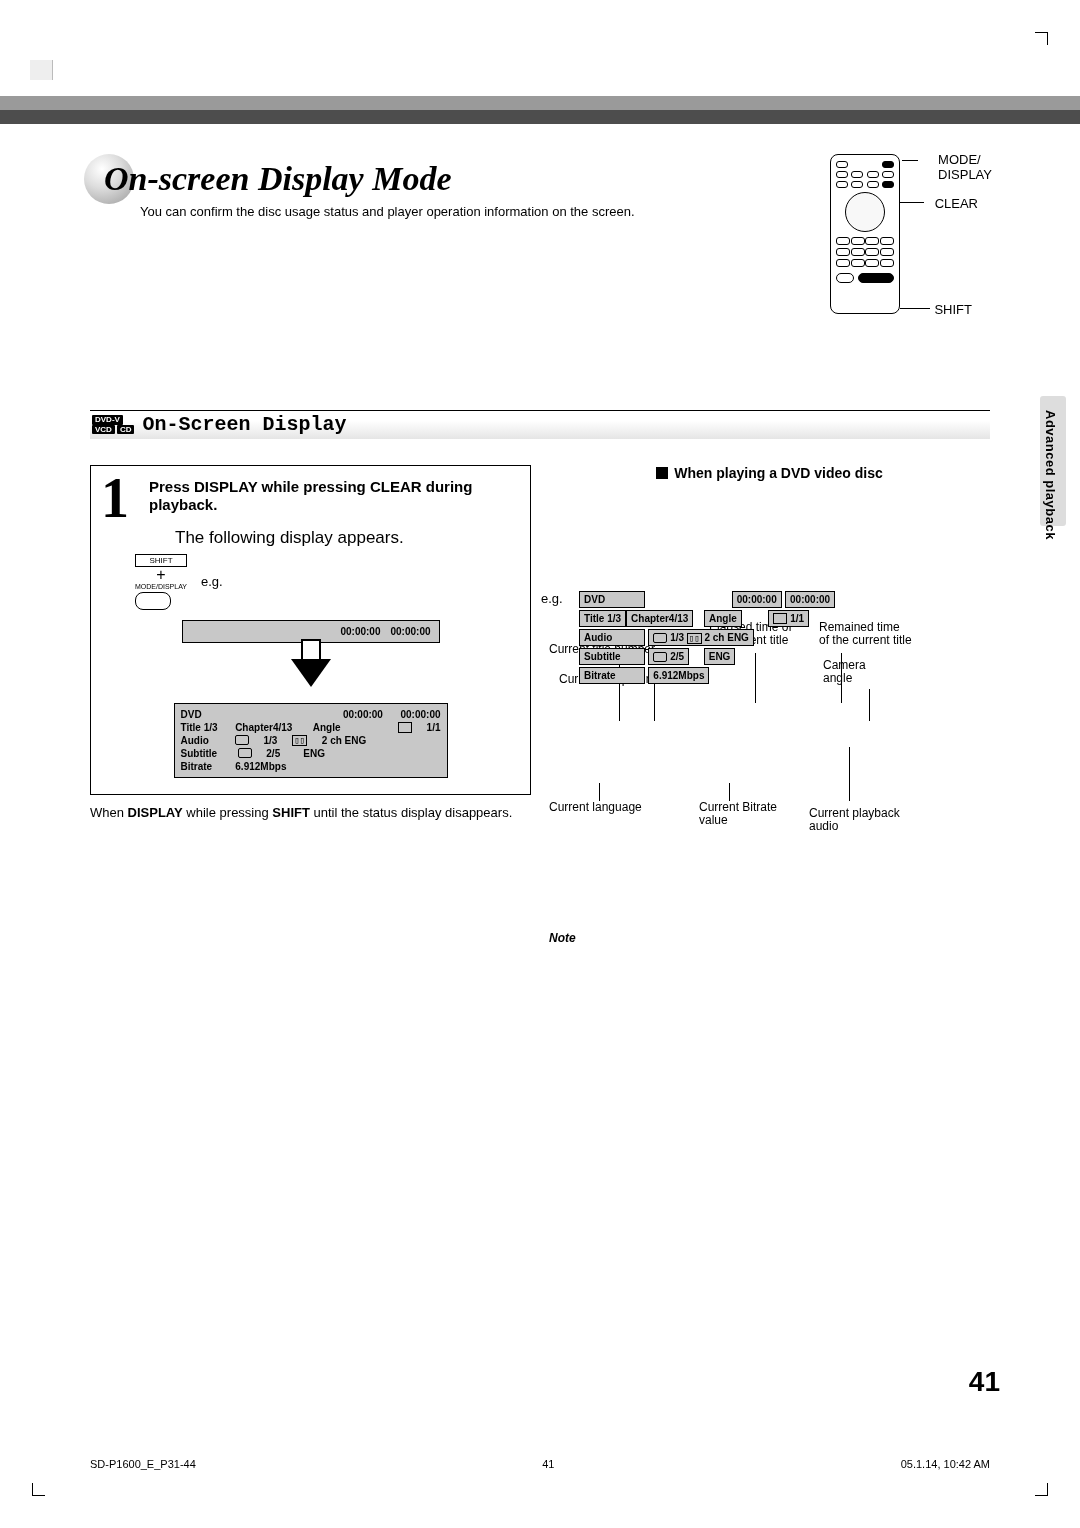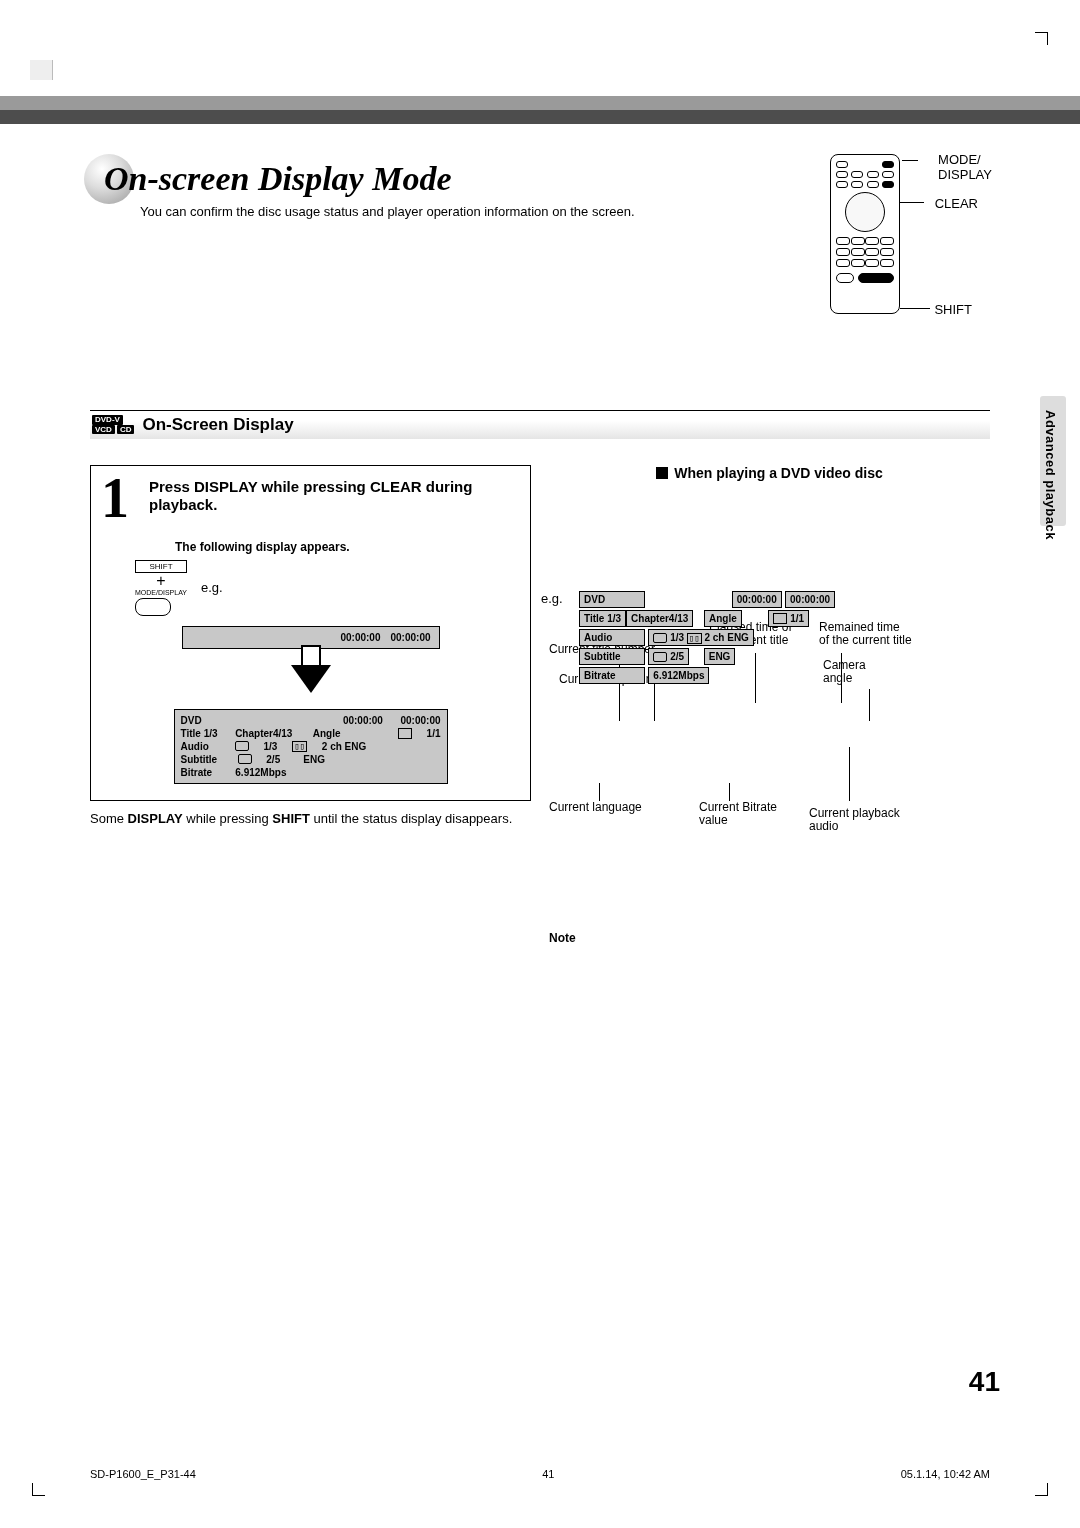--- a/index.html
+++ b/index.html
@@ -99,42 +99,42 @@
     display:flex; align-items:center;
     background: linear-gradient(to bottom, #fff 0%, #fff 35%, #e5e5e5 100%);
   }
   .disc-badges {
     display: inline-flex; flex-direction: column; gap:0; margin-left:2px;
     font-size: 8px; font-weight: bold; color:#fff;
   }
   .disc-row { display:flex; gap:2px;}
   .badge { background:#000; padding:0 3px; border-radius:1px; line-height:1.2;}
   .section-heading {
-    font-size: 17px; font-weight: bold; margin-left: 8px;
+    font-size: 20px; font-weight: bold; margin-left: 8px; font-family: Liberation Mono, monospace;
   }
 
   .two-col {
     display: flex; gap: 18px; margin-top: 26px;
   }
   .col { flex: 1; position: relative; }
 
   .step-box {
     border: 1px solid #000;
     padding: 12px 14px 16px 14px;
     position: relative;
   }
   .big-one {
     position:absolute; left: 10px; top: 4px;
     font-family: "Times New Roman", serif;
     font-size: 56px; font-weight: bold; line-height: 1;
   }
   .step-title {
     font-size: 15px; font-weight: bold; margin-left: 44px; line-height:1.2;
   }
-  .step-sub { margin-left: 70px; margin-top: 26px; font-size:12px;font-weight:bold;}
+  .step-sub { margin-left: 70px; margin-top: 14px; font-size:17px;}
   .eg-row { display:flex; align-items:center; margin-left:30px; margin-top:6px;}
   .shift-box { font-size:8px; border:1px solid #000; padding:1px 3px;}
   .plus { font-size:16px; text-align:center; line-height:1;}
   .mode-disp { font-size:7px; }
   .oval-btn {
     width: 34px; height: 16px; border:1.2px solid #000; border-radius: 8px;
     margin-top:2px;
   }
 
   .osd-box {
@@ -195,21 +195,21 @@
     padding:1px 4px; font-size:10px; font-weight:bold; margin-right:0;
     line-height:1.3;
   }
   .osd-hl .row { margin-bottom: 2px; white-space:nowrap;}
   .eg-label { position:absolute; left:-38px; top:0; font-size:13px;}
   .callout { position:absolute; font-size:12px; line-height:1.15; white-space:nowrap;}
   .callout-line { position:absolute; background:#000; }
   .callout-line.v { width:1px; }
   .callout-line.h { height:1px; }
 
-  .note-heading { font-size:12px; font-weight:bold; margin-top: 60px;}
+  .note-heading { font-size:12px; font-weight:bold; margin-top: 60px; font-style: italic;}
   .note-text { font-size:13px; line-height:1.25; margin-top:2px;}
 
   .side-tab {
     position:absolute;
     right: 22px;
     top: 410px;
     writing-mode: vertical-rl;
     font-size: 13px;
     font-weight: bold;
     letter-spacing: 0.5px;
@@ -222,21 +222,21 @@
     border-radius: 3px;
   }
 
   .page-number {
     position:absolute;
     bottom: 130px; right: 80px;
     font-size: 28px; font-weight: bold;
   }
   .footer {
     position:absolute;
-    bottom: 48px; left: 90px; right: 90px;
+    bottom: 58px; left: 90px; right: 90px;
     font-size: 11px; color:#000;
     display:flex; justify-content:space-between;
   }
   .corner-mark {
     position:absolute;
     border: 1px solid #000;
     width: 12px; height: 12px;
   }
   .corner-tr { top: 32px; right: 32px; border-left:none; border-bottom:none;}
   .corner-bl { bottom: 32px; left: 32px; border-right:none; border-top:none;}
@@ -352,21 +352,21 @@
             <div class="row"><span>DVD</span><span class="spacer"></span><span>00:00:00</span>&nbsp;&nbsp;<span>00:00:00</span></div>
             <div class="row"><span>Title 1/3</span>&nbsp;&nbsp;<span>Chapter4/13</span>&nbsp;&nbsp;&nbsp;<span>Angle</span><span class="spacer"></span><span class="icon-cam"></span>&nbsp;<span>1/1</span></div>
             <div class="row"><span>Audio</span>&nbsp;&nbsp;&nbsp;&nbsp;&nbsp;<span class="icon-speech"></span>&nbsp;<span>1/3</span>&nbsp;<span class="dolby">▯▯</span>&nbsp;<span>2 ch ENG</span></div>
             <div class="row"><span>Subtitle</span>&nbsp;&nbsp;&nbsp;<span class="icon-speech"></span>&nbsp;<span>2/5</span>&nbsp;&nbsp;&nbsp;&nbsp;<span>ENG</span></div>
             <div class="row"><span>Bitrate</span>&nbsp;&nbsp;&nbsp;&nbsp;<span>6.912Mbps</span></div>
           </div>
 
         </div>
 
         <div class="para">
-          <span>Some </span><b>DISPLAY</b><span> while pressing </span><b>SHIFT</b><span> until the status display disappears.</span>
+          <span>When </span><b>DISPLAY</b><span> while pressing </span><b>SHIFT</b><span> until the status display disappears.</span>
         </div>
       </div>
 
       <div class="col">
         <div class="sub-heading" style="margin-top:0;">When playing a DVD video disc</div>
 
         <div style="position:relative; height:280px;">
 
           <div class="callout" style="top:52px; left:0;">Current title number</div>
           <div class="callout" style="top:82px; left:10px;">Current chapter number</div>

